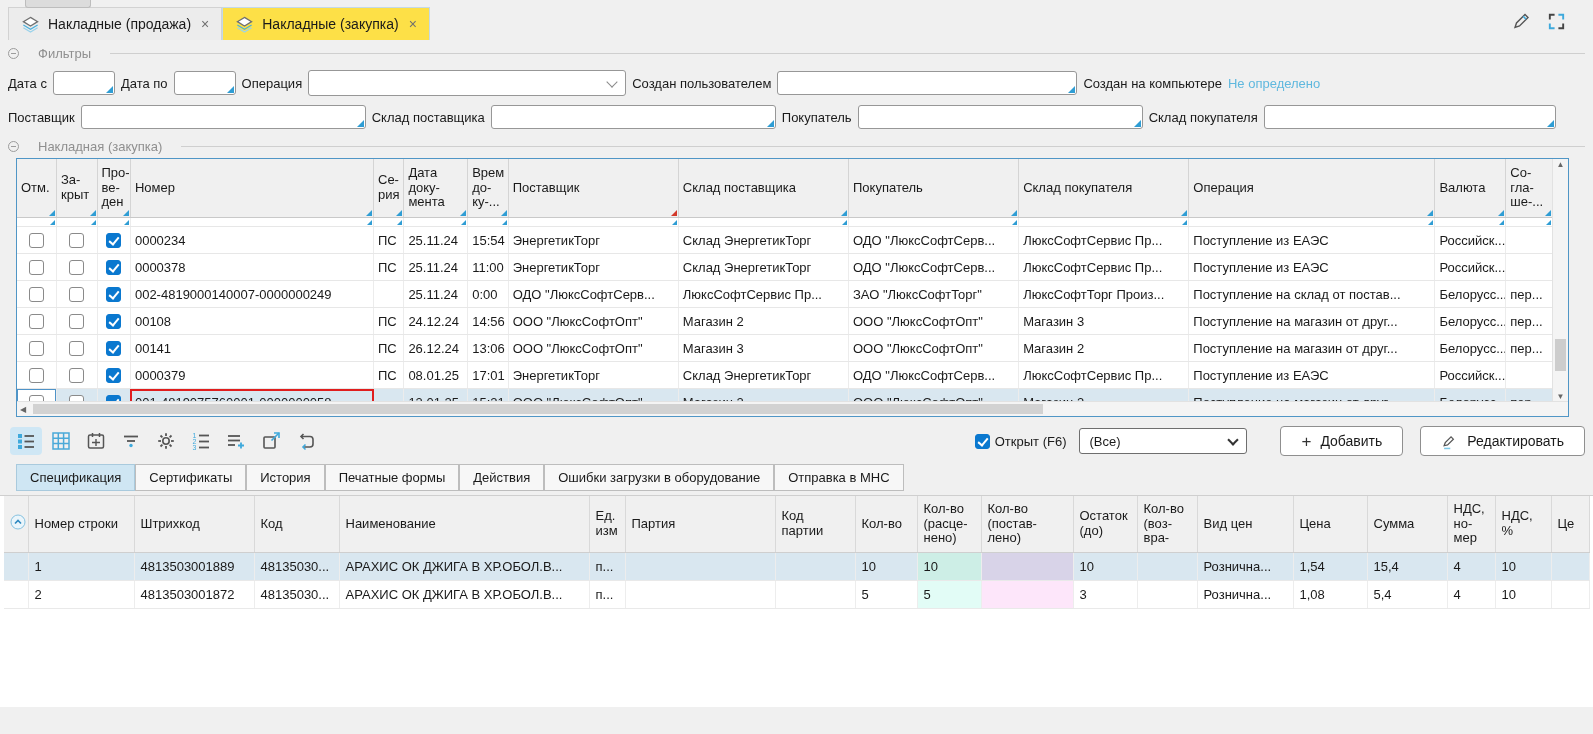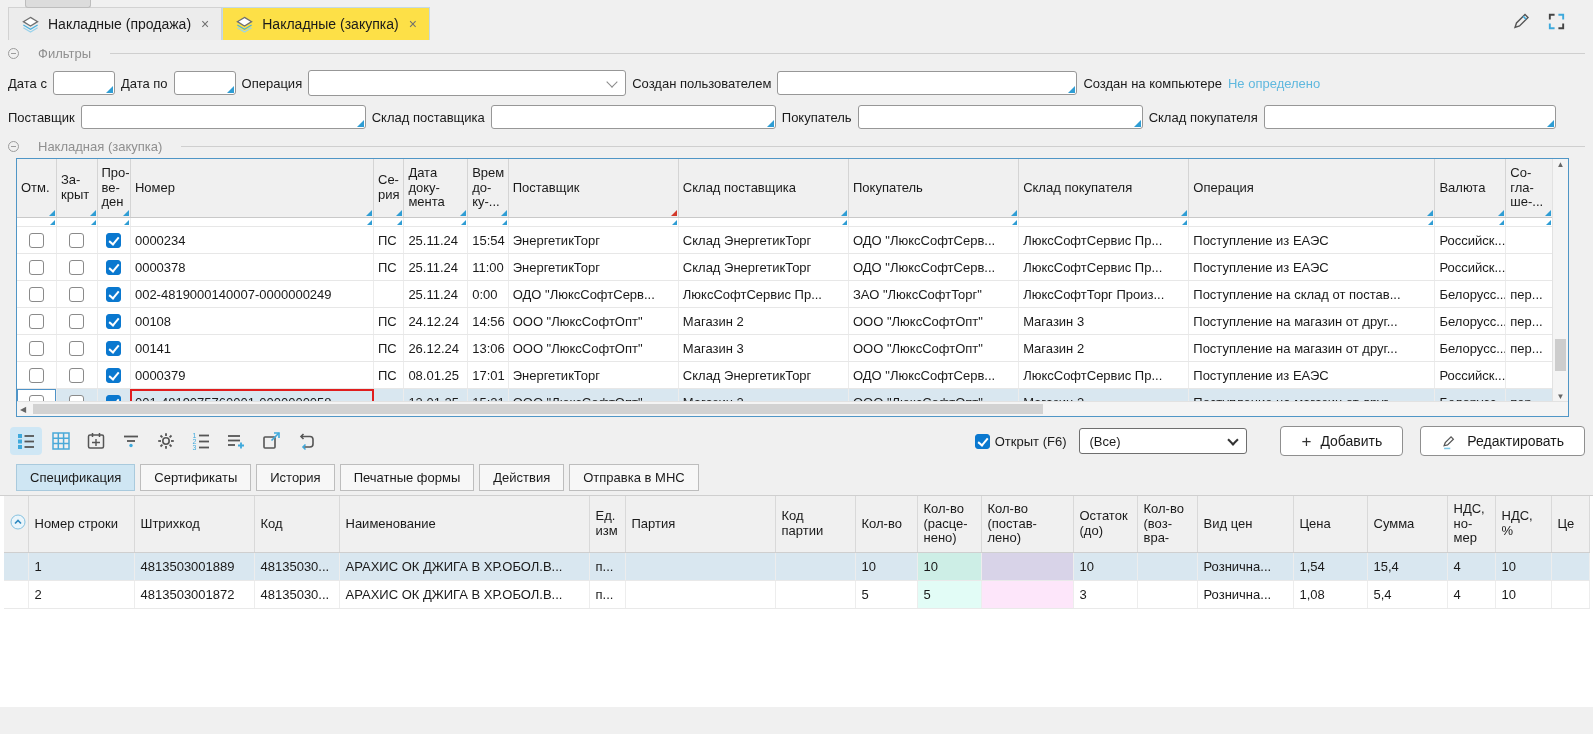--- a/index.html
+++ b/index.html
@@ -52,21 +52,21 @@
   .toolbar{display:flex;align-items:center;margin:9px 8px 0 10px;gap:3px}
   .tbtn{width:32px;height:28px;display:flex;align-items:center;justify-content:center;border-radius:4px;cursor:default}
   .tbtn.active{background:#cfe7f5}
   .tspacer{flex:1}
   .opencb{display:flex;align-items:center;gap:5px;margin-right:10px}
   .fsel{width:168px;height:26px;border:1px solid #6e6e6e;border-radius:3px;background:#fff;display:flex;align-items:center;justify-content:space-between;padding:0 9px;box-sizing:border-box;margin-right:16px}
   .fsel .chev{position:static;transform:rotate(45deg);border-color:#333;border-width:2px;width:6px;height:6px;margin-top:-3px}
   .btn{height:28px;border:1px solid #8f8f8f;border-radius:4px;background:#fff;display:flex;align-items:center;gap:9px;padding:0 20px;font-size:14px;margin-left:14px;white-space:nowrap}
   .plus{font-size:17px;color:#333;line-height:1}
   
-  .dtabs{display:flex;gap:5px;margin:8px 0 0 16px}
+  .dtabs{display:flex;margin:8px 0 0 16px}
   .dtab{padding:5px 13px;border:1px solid #bdbdbd;background:#f7f7f7;font-size:13px;white-space:nowrap}
   .dtab.active{background:#cfe6f3;border-color:#a9cadd}
   
   .specwrap{margin-top:4px;background:#fff;border-top:1px solid #cfcfcf;height:211px;overflow:hidden}
   table.spec{border-collapse:collapse;table-layout:fixed;width:1585px;margin-left:4px}
   .spec th{background:#f0f0f0;font-weight:normal;text-align:left;vertical-align:middle;padding:2px 6px;border-right:1px solid #d9d9d9;border-bottom:1px solid #cfcfcf;height:52px;line-height:1.15;overflow:hidden}
   .spec td{padding:2px 6px;border-right:1px solid #ededed;border-bottom:1px solid #e9e9e9;height:23px;white-space:nowrap;overflow:hidden;background:#fff}
   .spec tr.sel td{background:#d9e7f0}
 </style>
 </head>
@@ -456,20 +456,21 @@
     <span>Редактировать</span>
   </div>
 </div>
 
 <div class="dtabs" id="dtabs">
     <div class="dtab active"><span>Спецификация</span></div>
     <div class="dtab"><span>Сертификаты</span></div>
     <div class="dtab"><span>История</span></div>
     <div class="dtab"><span>Печатные формы</span></div>
     <div class="dtab"><span>Действия</span></div>
+    <div class="dtab"><span>Ошибки загрузки в оборудование</span></div>
     <div class="dtab"><span>Отправка в МНС</span></div>
   </div>
 
 <div class="specwrap">
   <table class="spec" id="spec-table">
       <colgroup>
         <col style="width:24px">
         <col style="width:106px">
         <col style="width:120px">
         <col style="width:85px">

